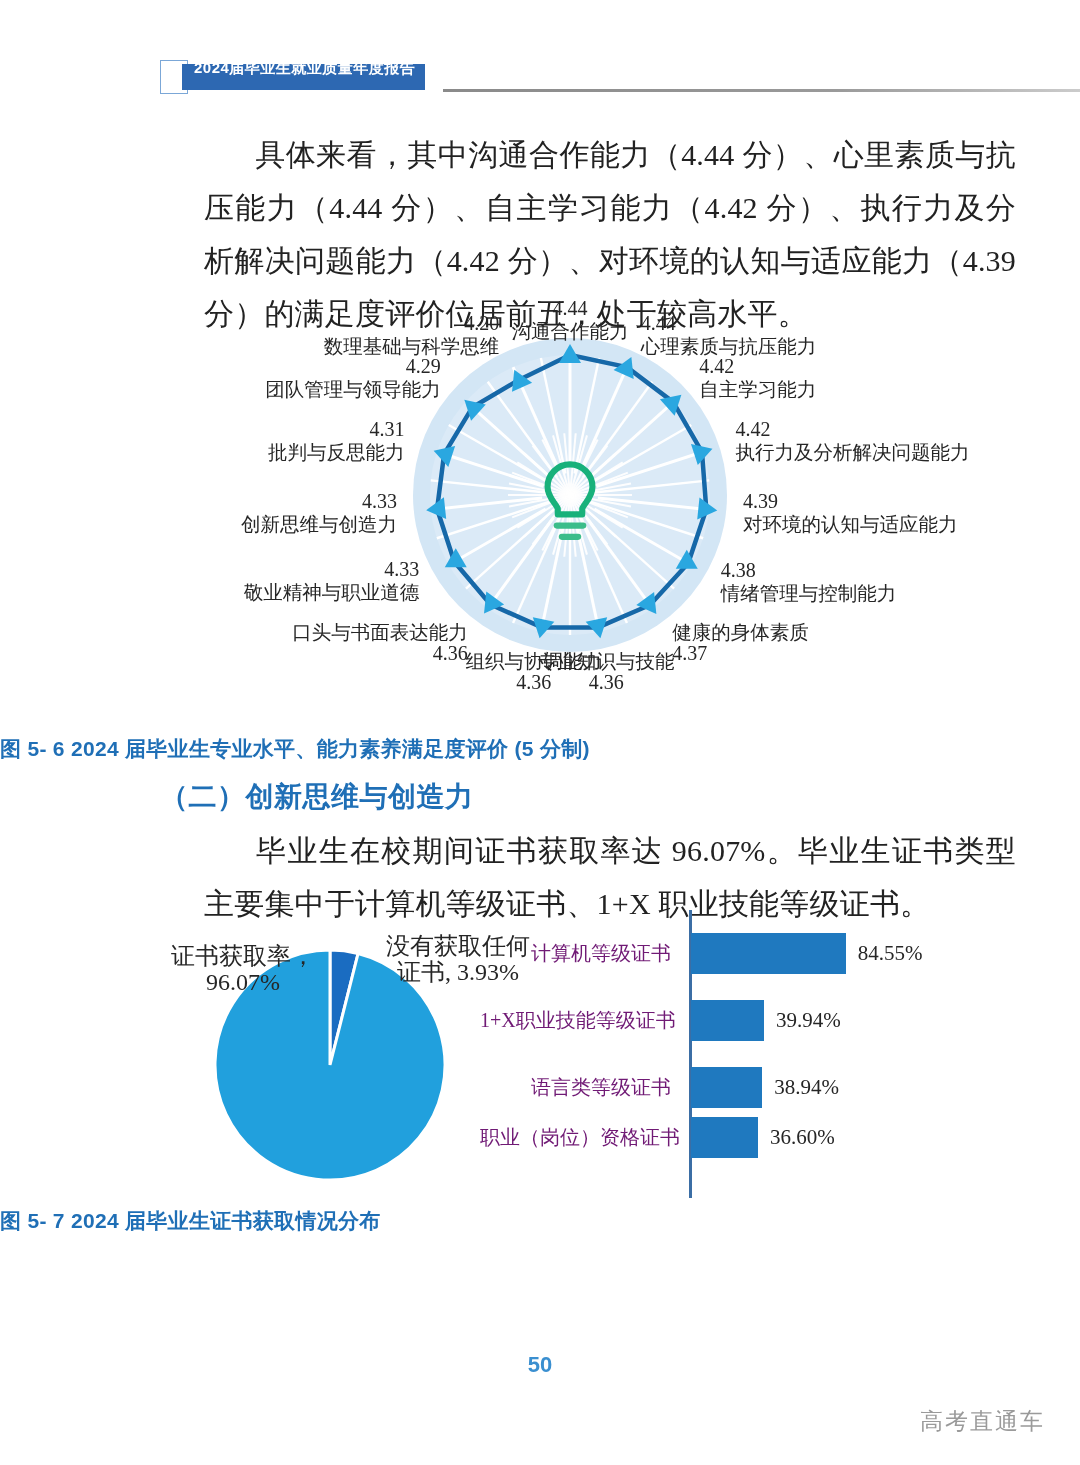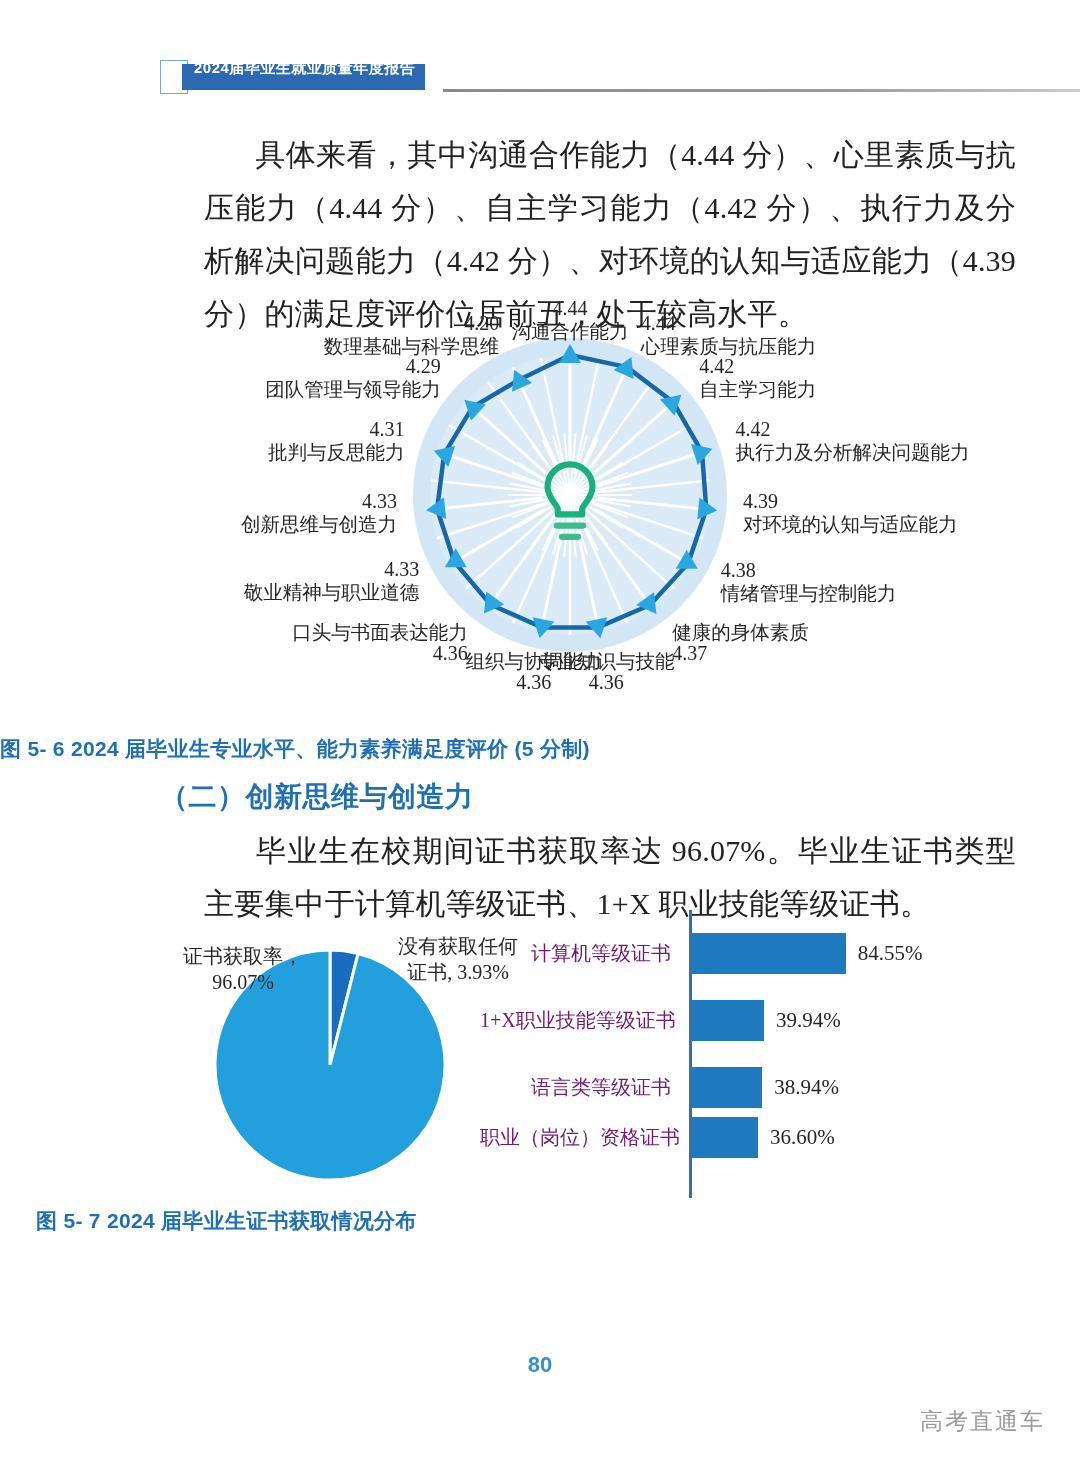--- a/index.html
+++ b/index.html
@@ -102,21 +102,21 @@
     position: absolute;
     width: 100%;
     text-align: left;
     color: #1f6fb6;
     font-family: "Liberation Sans", "DejaVu Sans", sans-serif;
     font-weight: 700;
     font-size: 21px;
     letter-spacing: 0.3px;
   }
   #cap-1 { top: 735px; left: 0; }
-  #cap-2 { top: 1207px; left: 0; padding-left: 36px; }
+  #cap-2 { top: 1207px; left: 0; }
 
   
   .section-heading {
     position: absolute;
     left: 160px;
     top: 778px;
     color: #1f6fb6;
     font-family: "Liberation Sans", "DejaVu Sans", sans-serif;
     font-weight: 700;
     font-size: 28px;
@@ -135,21 +135,21 @@
   .pie-block {
     position: absolute;
     left: 0;
     top: 0;
     width: 360px;
     height: 280px;
   }
   .pie-label {
     position: absolute;
     font-family: "Liberation Serif", "DejaVu Serif", serif;
-    font-size: 20px;
+    font-size: 24px;
     color: #262626;
     line-height: 26px;
     text-align: center;
     white-space: pre-line;
   }
   #pie-label-left { left: 18px; top: 28px; width: 150px; }
   #pie-label-right { left: 228px; top: 18px; width: 160px; }
 
   .bar-block {
     position: absolute;
@@ -439,14 +439,14 @@
           <div class="bar-cat">职业（岗位）资格证书</div>
           <div class="bar-fill" style="width: 67px; background: rgb(31, 121, 191);"></div>
           <div class="bar-val">36.60%</div>
         </div>
       </div>
   </div>
 </div>
 
 <div class="fig-caption" id="cap-2">图 5- 7  2024 届毕业生证书获取情况分布</div>
 
-<div class="page-number">80</div>
+<div class="page-number">50</div>
 <div class="watermark">高考直通车</div>
 
 </body></html>

